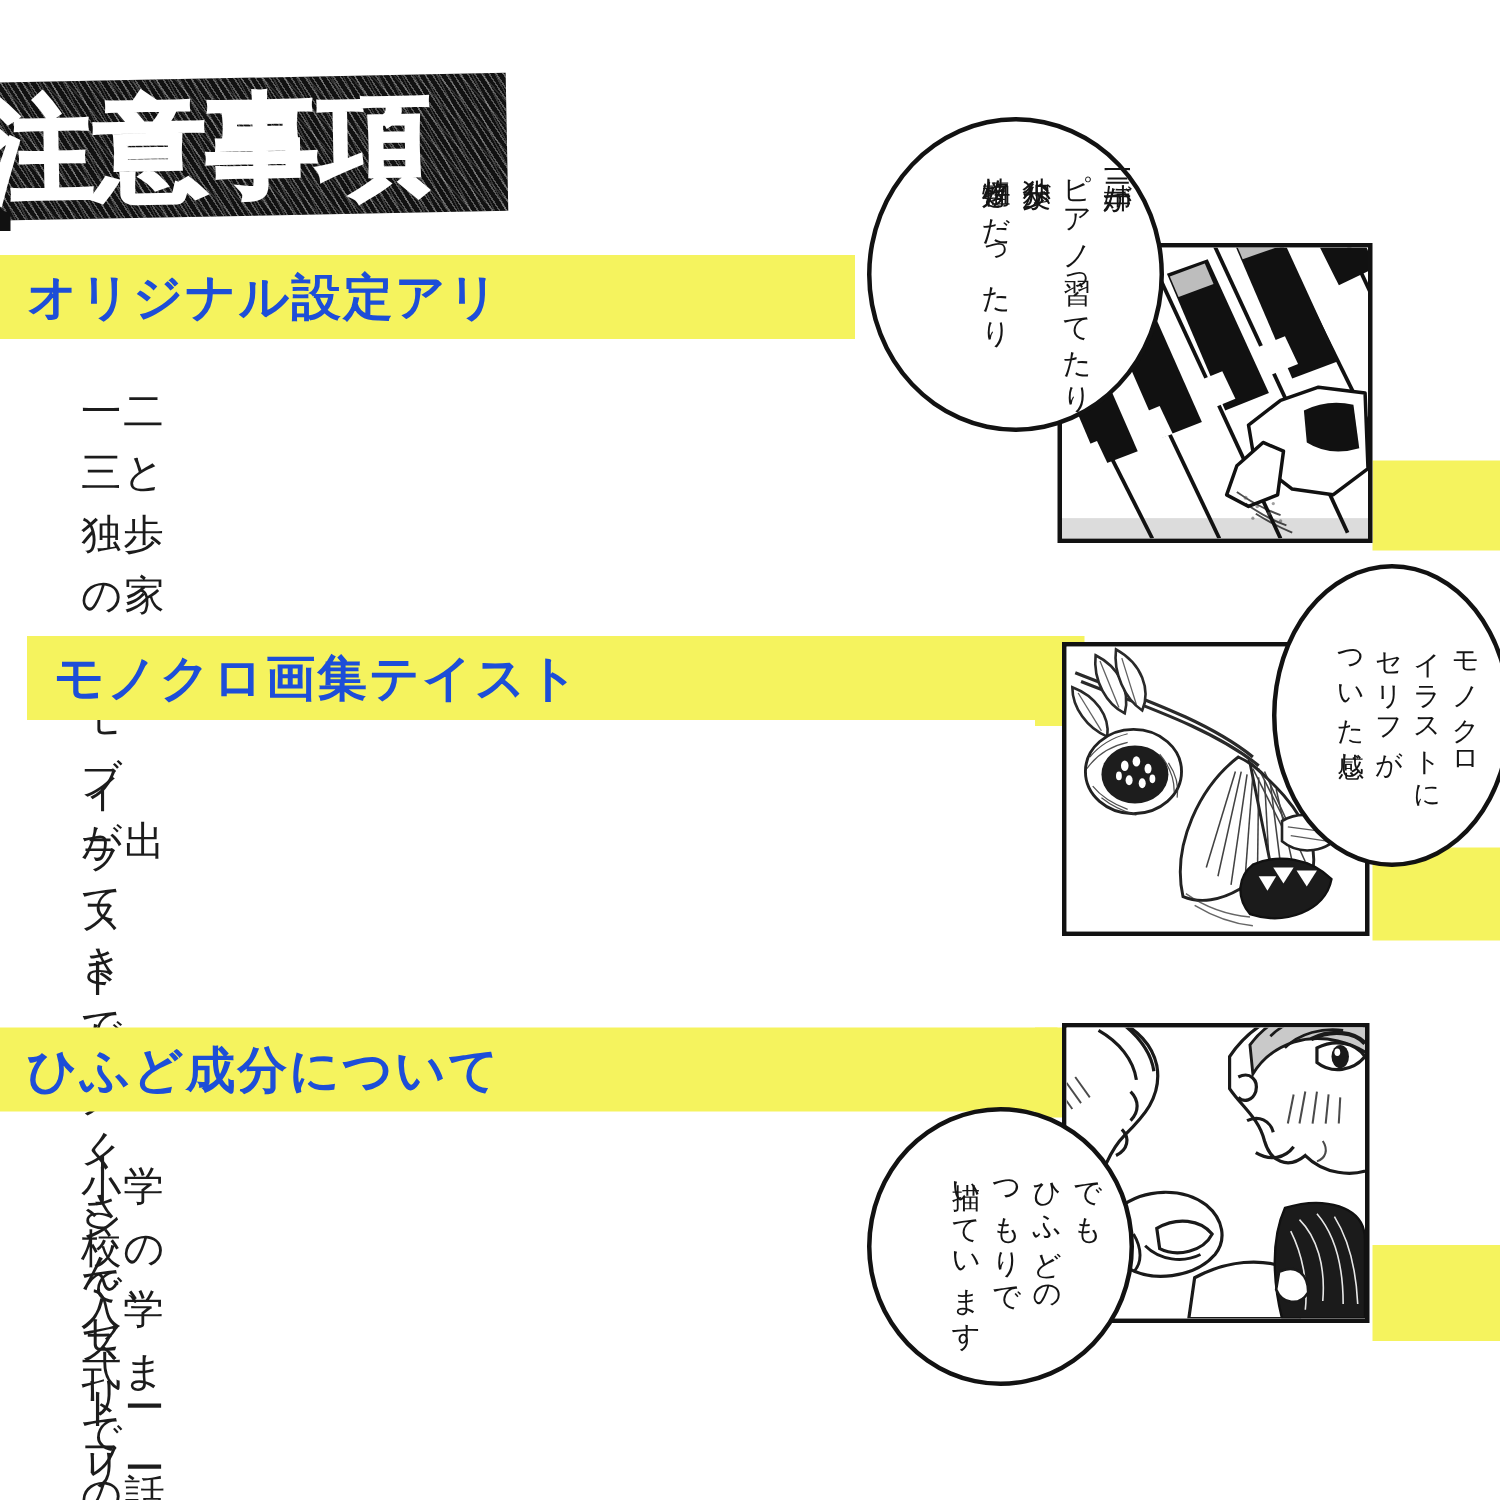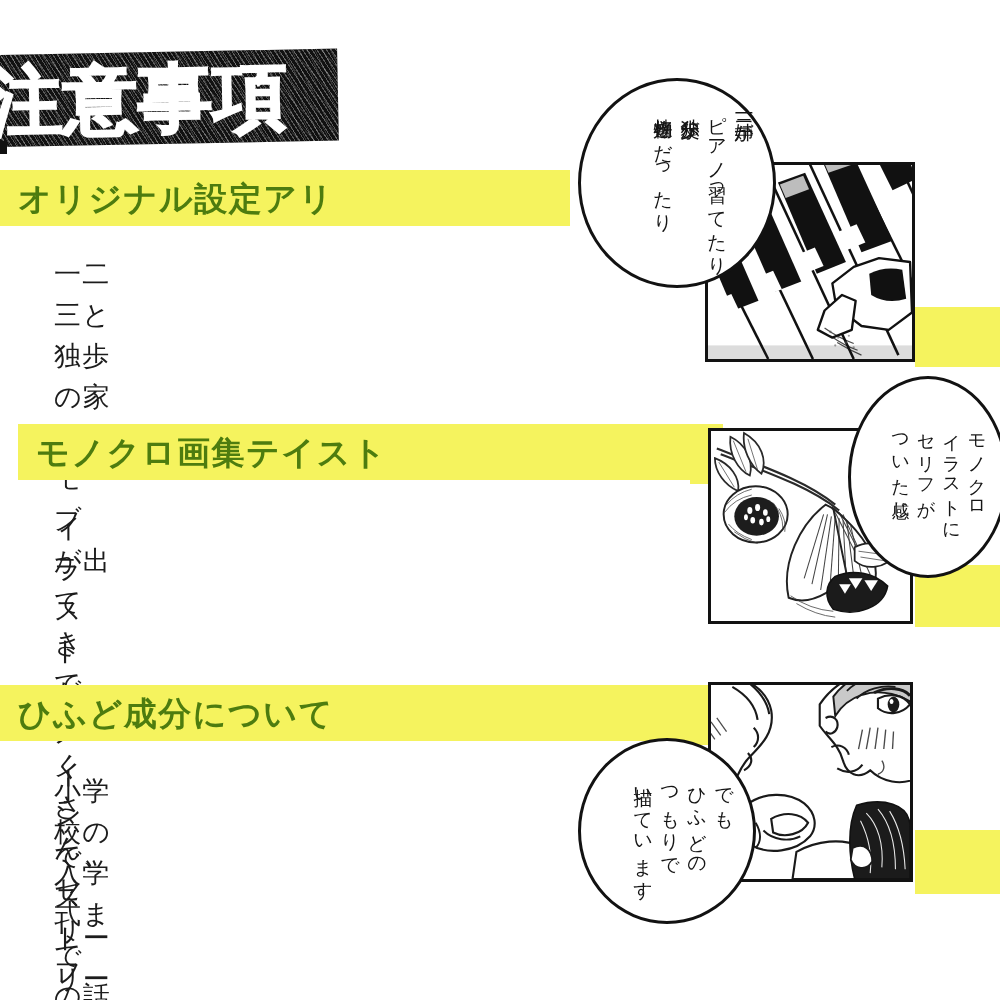--- a/index.html
+++ b/index.html
@@ -71,21 +71,21 @@
   .head-text {
     position: absolute;
     left: 18px;
     top: 50%;
     transform: translateY(-50%);
     font-family: "DejaVu Sans", "Liberation Sans", sans-serif;
     font-weight: 700;
     font-size: 33px;
     line-height: 1;
     letter-spacing: 1.5px;
-    color: #4d7c0f;
+    color: #1d4ed8;
     white-space: nowrap;
   }
   .body-text {
     position: absolute;
     left: 54px;
     font-size: 27px;
     line-height: 1.52;
     letter-spacing: 1.2px;
     color: #1c1c1c;
     white-space: pre-line;

